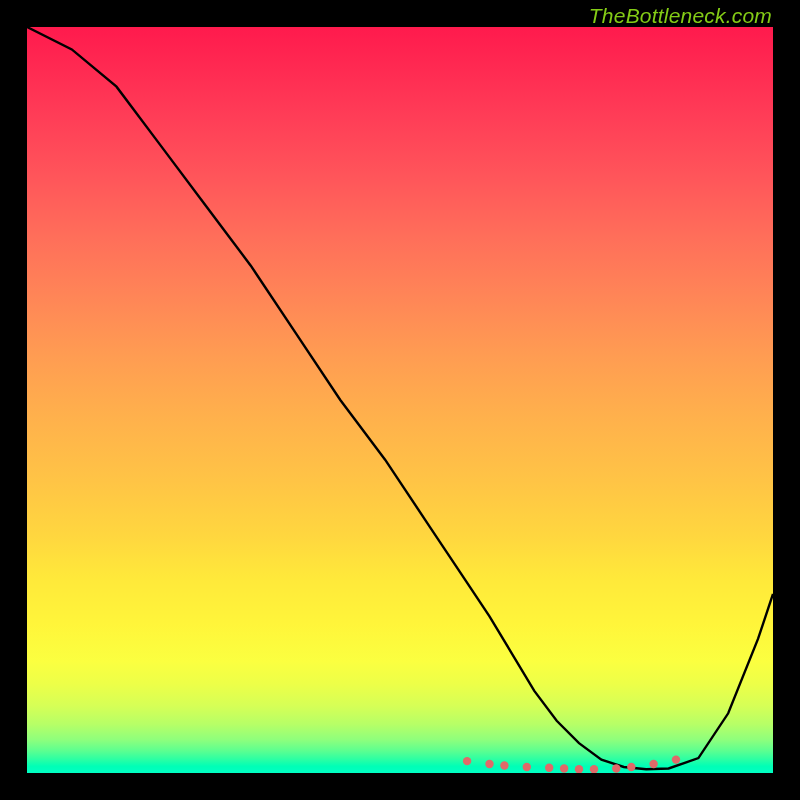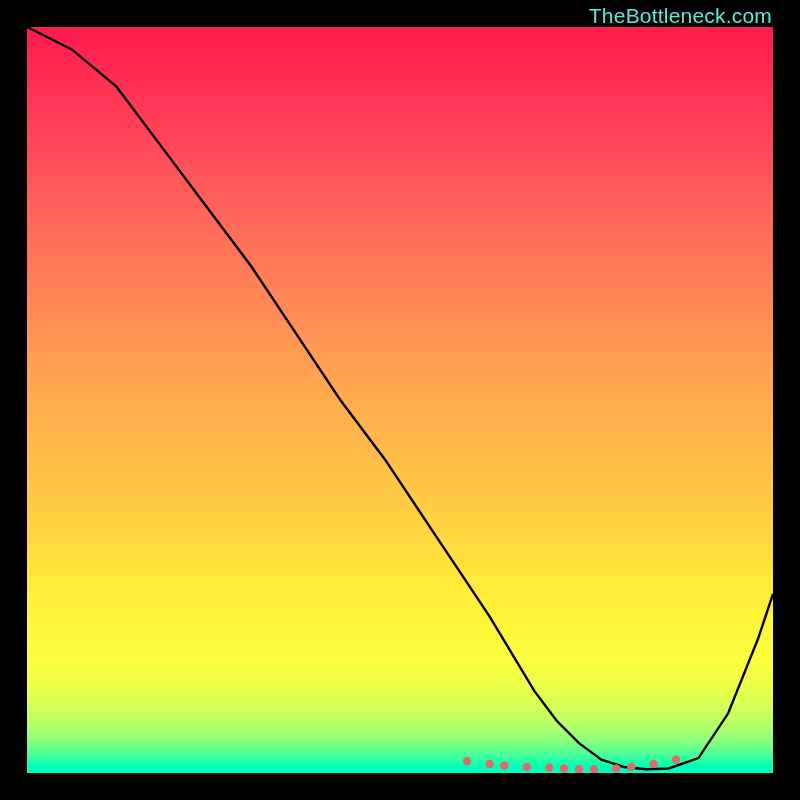--- a/index.html
+++ b/index.html
@@ -32,24 +32,25 @@
       #ffd63f 68%, #ffe93a 74%, #fff53a 80%,
       #fbff40 85%, #edff48 88%, #d6ff56 91%,
       #b6ff67 93.5%, #8fff7c 95.5%, #5dff90 97%,
       #2affa4 98.2%, #00ffb6 99.1%, #00ffc4 100%
     );
   }
   .attrib {
     position: absolute;
     top: 4px;
     right: 28px;
-    color: #5eead4;
+    color: #84cc16;
     font-size: 21px;
     font-weight: 400;
     letter-spacing: 0.2px;
+    font-style: italic;
   }
   svg.curve {
     position: absolute;
     left: 27px;
     top: 27px;
     width: 746px;
     height: 746px;
     pointer-events: none;
   }
 </style>

